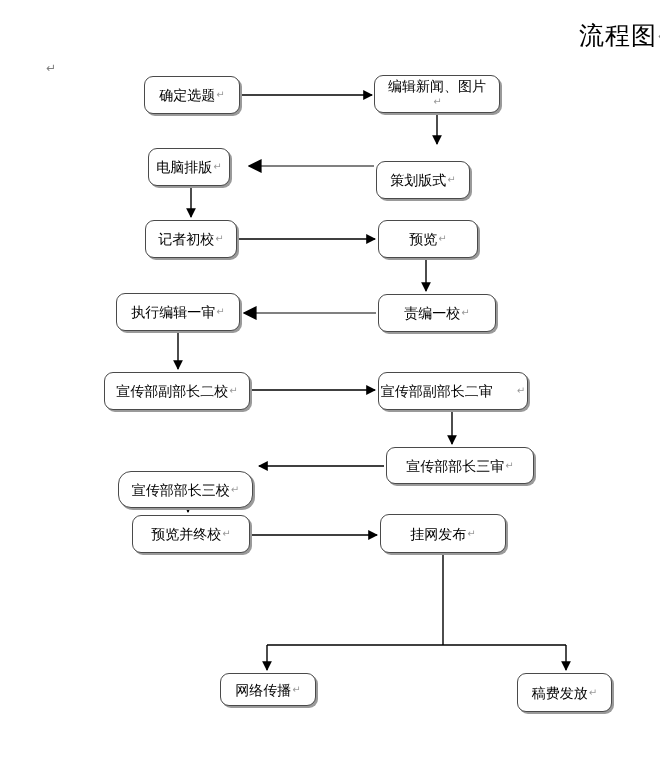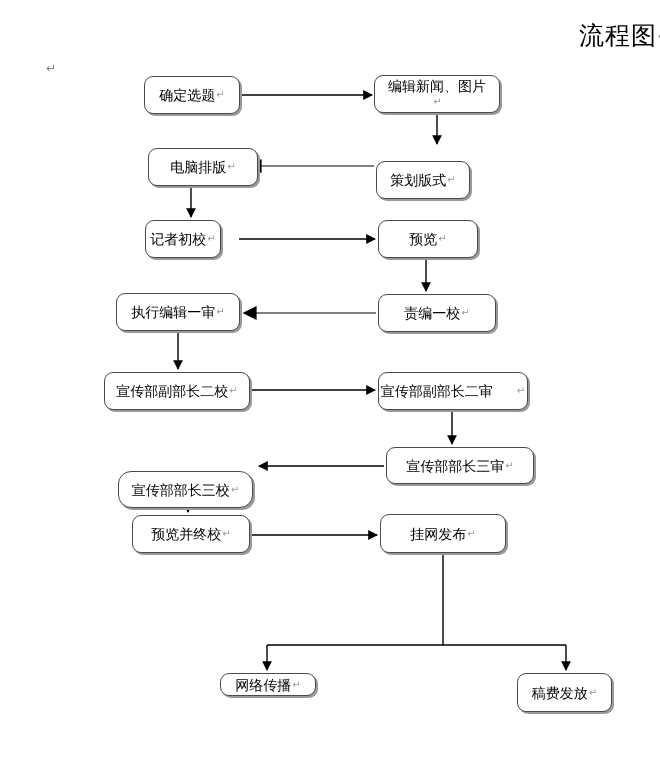--- a/index.html
+++ b/index.html
@@ -121,29 +121,29 @@
 
 <div id="nodes">
     <div class="node" style="left: 144px; top: 76px; width: 96px; height: 38px;">
       <span>确定选题</span>
       <span class="pilcrow">↵</span>
     </div>
     <div class="node" style="left: 374px; top: 75px; width: 126px; height: 38px; flex-direction: column;">
       <span>编辑新闻、图片</span>
       <span class="pilcrow">↵</span>
     </div>
-    <div class="node" style="left: 148px; top: 148px; width: 110px; height: 38px;">
+    <div class="node" style="left: 148px; top: 148px; width: 82px; height: 38px;">
       <span>电脑排版</span>
       <span class="pilcrow">↵</span>
     </div>
     <div class="node" style="left: 376px; top: 146px; width: 94px; height: 38px; margin-top: 15px;">
       <span>策划版式</span>
       <span class="pilcrow">↵</span>
     </div>
-    <div class="node" style="left: 145px; top: 220px; width: 76px; height: 38px;">
+    <div class="node" style="left: 145px; top: 220px; width: 92px; height: 38px;">
       <span>记者初校</span>
       <span class="pilcrow">↵</span>
     </div>
     <div class="node" style="left: 378px; top: 220px; width: 100px; height: 38px;">
       <span>预览</span>
       <span class="pilcrow">↵</span>
     </div>
     <div class="node" style="left: 116px; top: 293px; width: 124px; height: 38px;">
       <span>执行编辑一审</span>
       <span class="pilcrow">↵</span>
@@ -169,21 +169,21 @@
       <span class="pilcrow">↵</span>
     </div>
     <div class="node" style="left: 132px; top: 515px; width: 118px; height: 38px;">
       <span>预览并终校</span>
       <span class="pilcrow">↵</span>
     </div>
     <div class="node" style="left: 380px; top: 514px; width: 126px; height: 39px;">
       <span>挂网发布</span>
       <span class="pilcrow">↵</span>
     </div>
-    <div class="node" style="left: 220px; top: 673px; width: 96px; height: 23px;">
+    <div class="node" style="left: 220px; top: 673px; width: 96px; height: 33px;">
       <span>网络传播</span>
       <span class="pilcrow">↵</span>
     </div>
     <div class="node" style="left: 517px; top: 673px; width: 95px; height: 39px;">
       <span>稿费发放</span>
       <span class="pilcrow">↵</span>
     </div>
   </div>
 
 </body></html>

